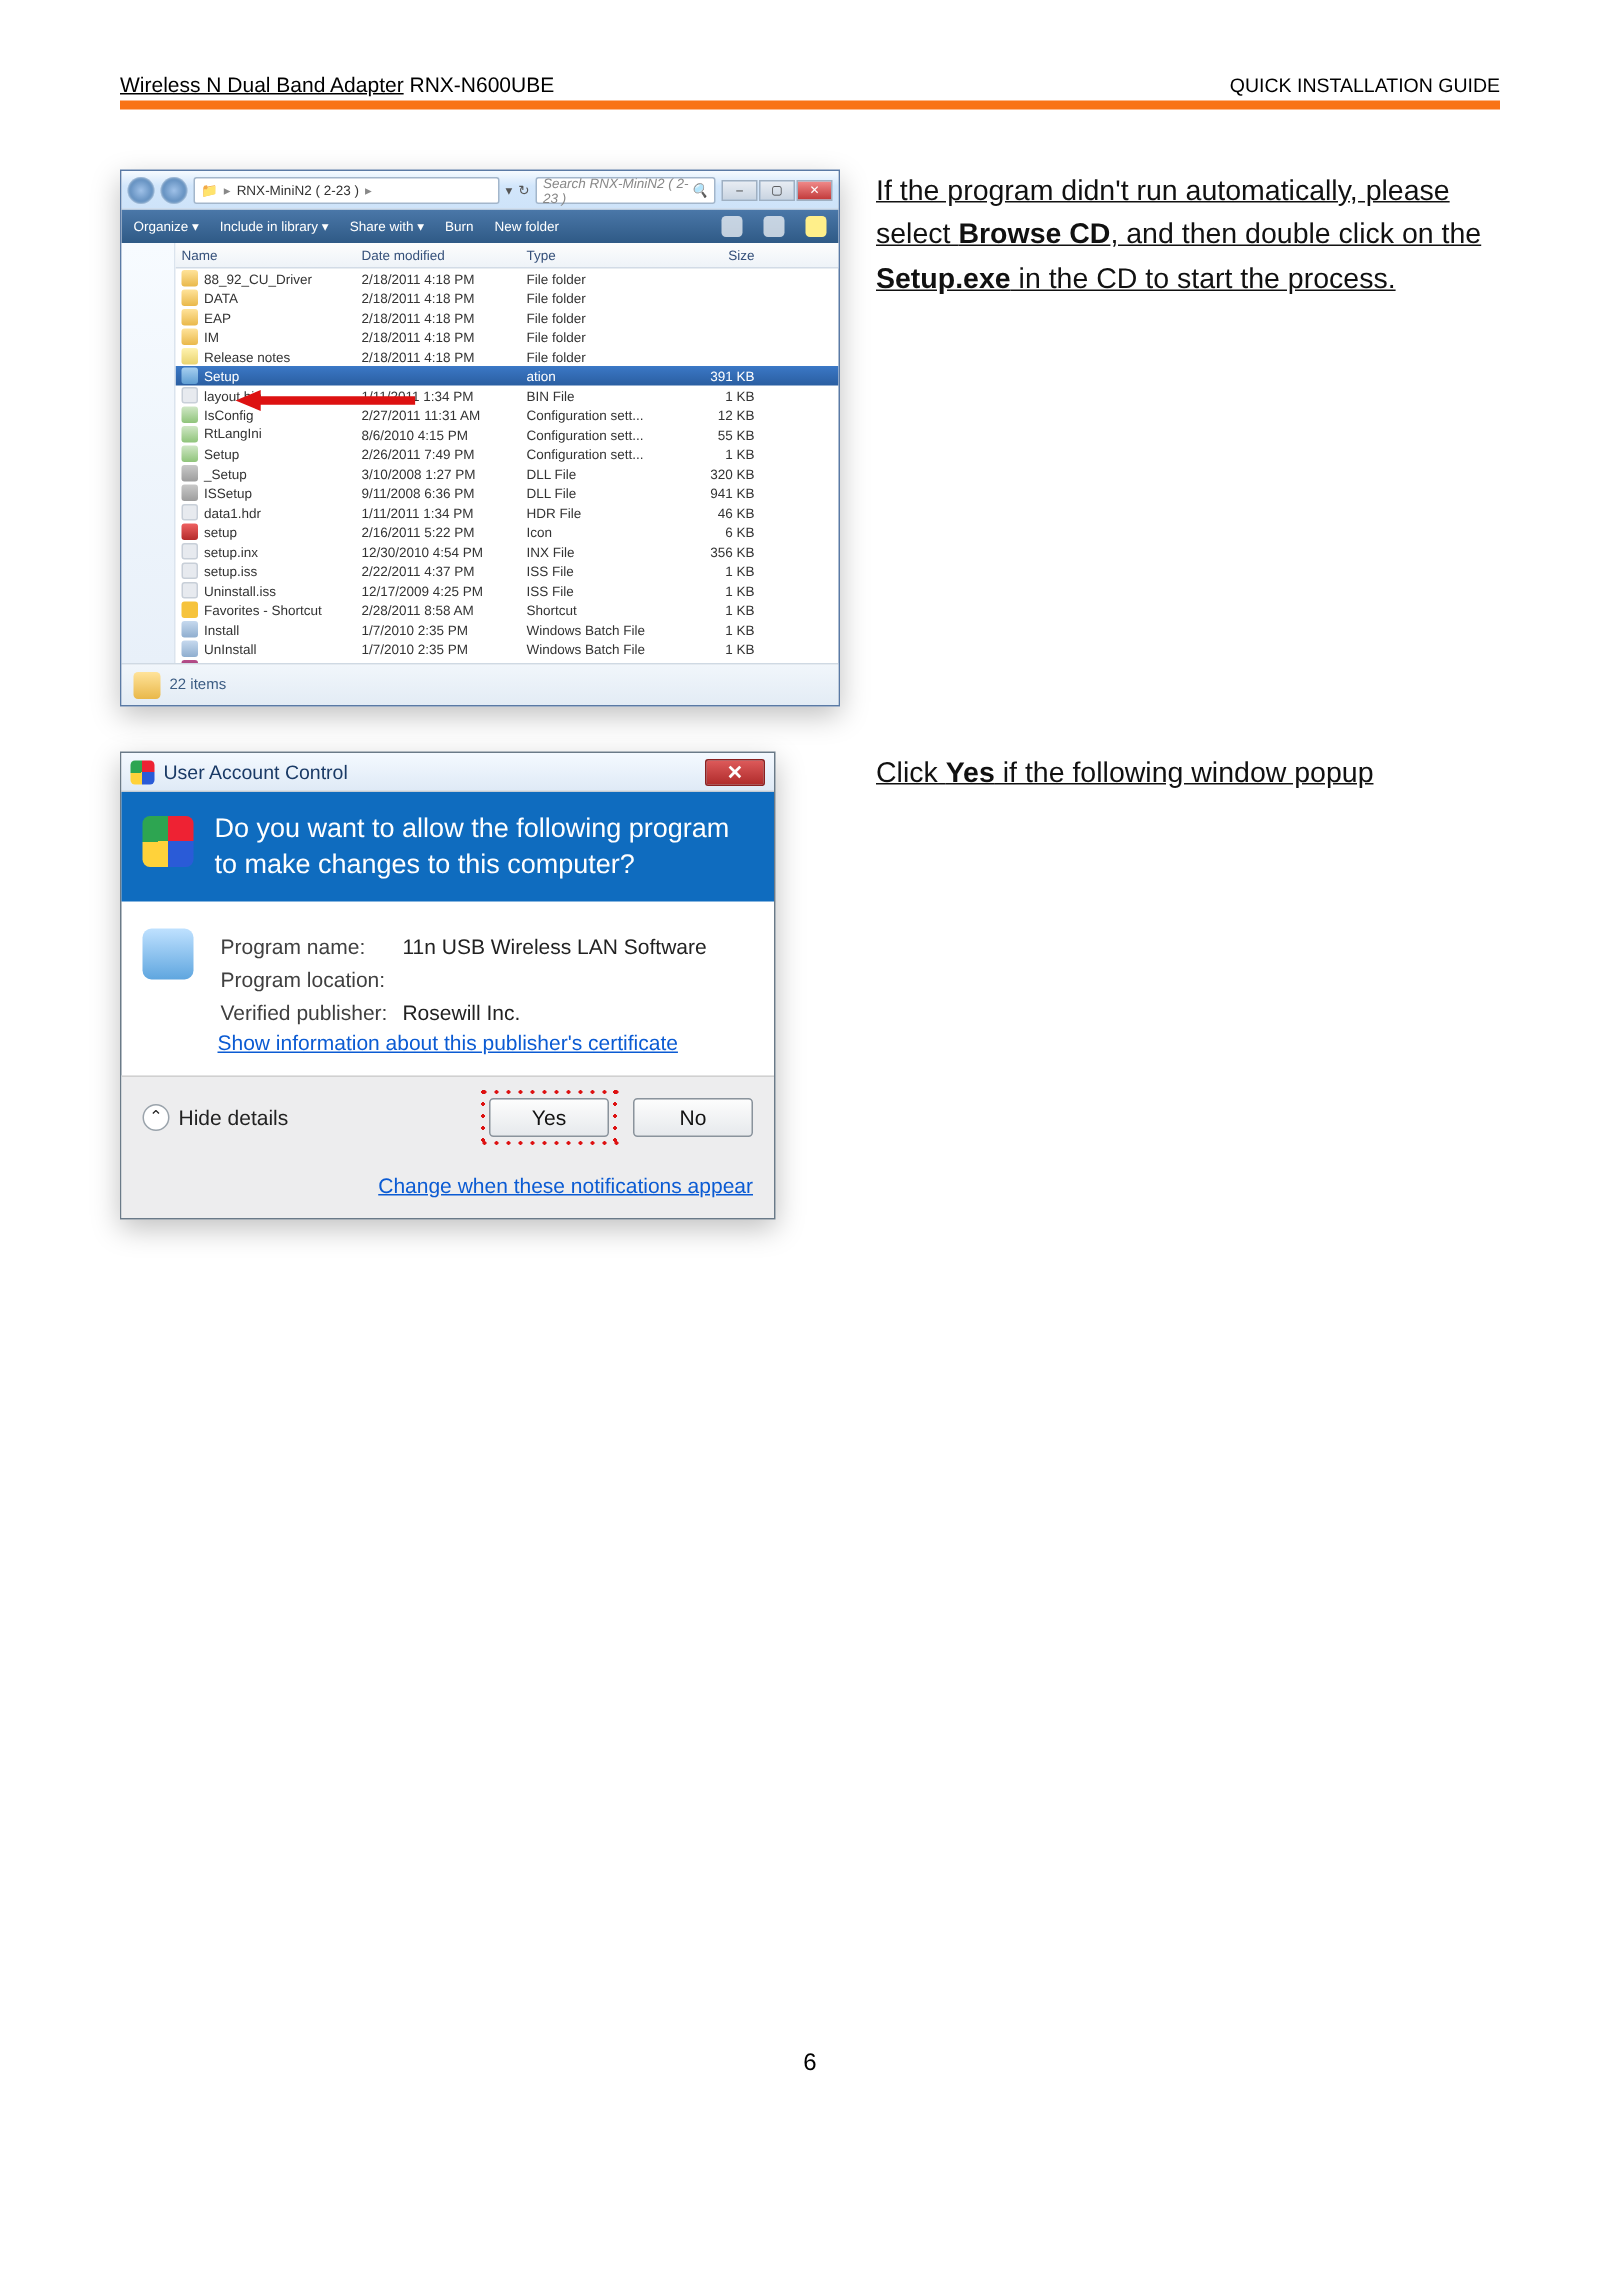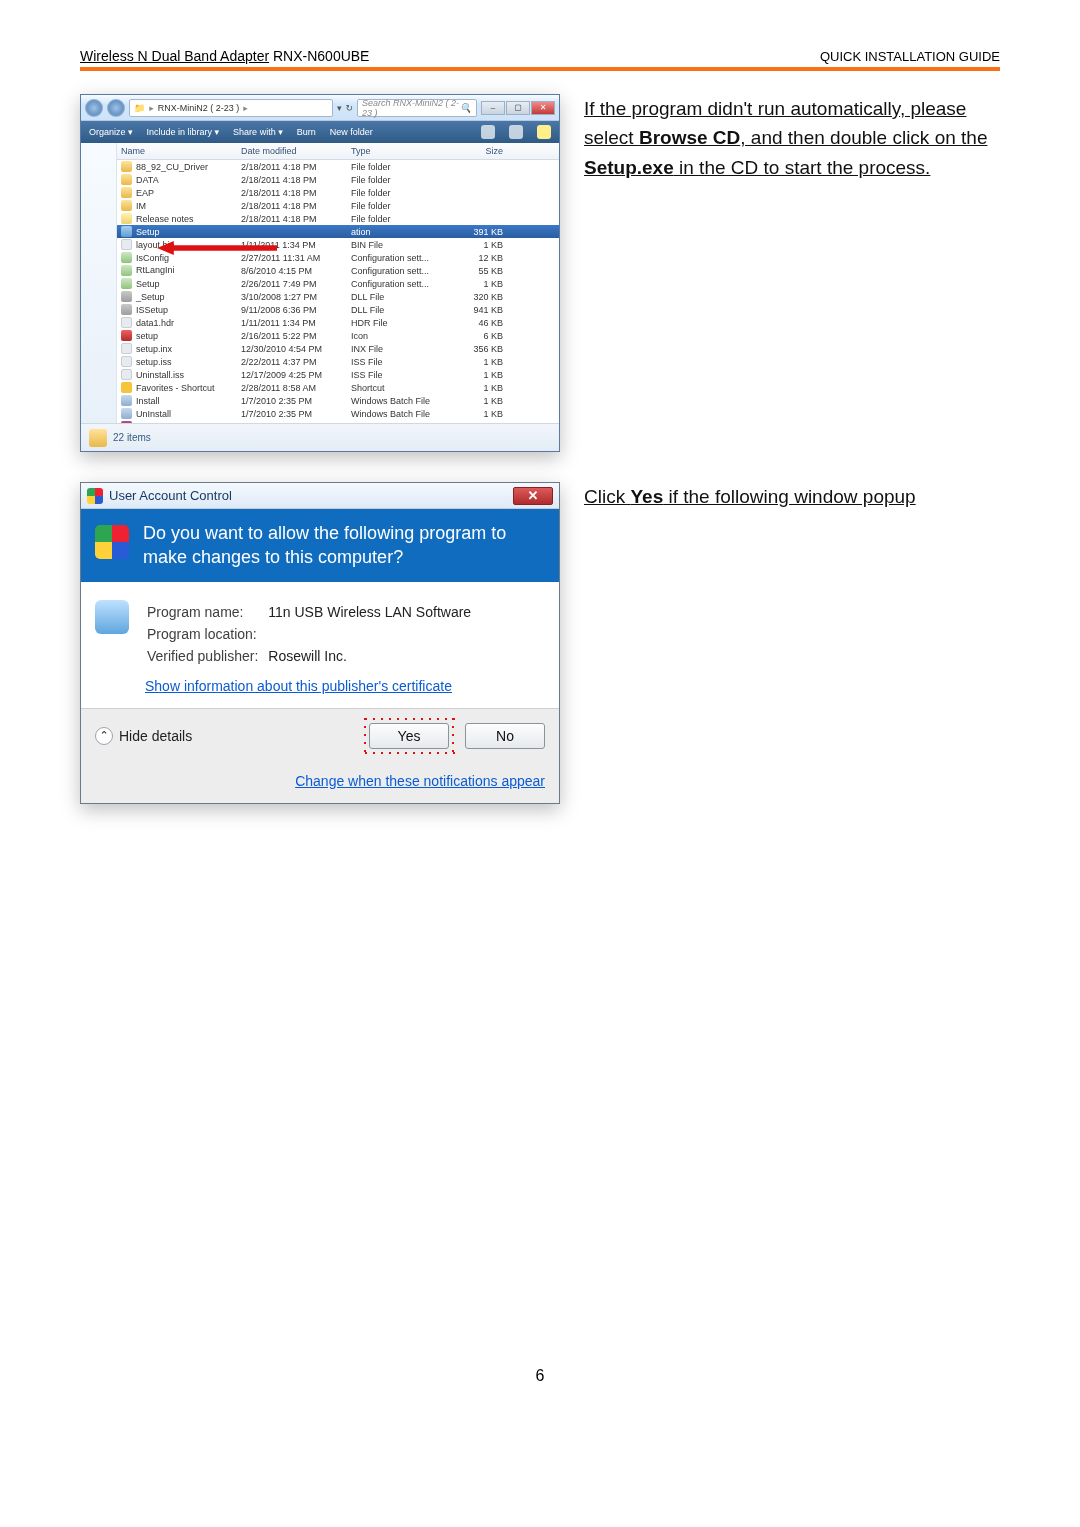--- a/index.html
+++ b/index.html
@@ -14,23 +14,23 @@
   .page {
     position: absolute;
     left: 80px; top: 48px;
     width: 920px;
   }
   .hdr {
     display: flex;
     justify-content: space-between;
     align-items: baseline;
     font-size: 14px;
-    border-bottom: 4px solid #f97316;
+    border-bottom: 6px solid #f97316;
     padding-bottom: 3px;
-    margin-bottom: 23px;
+    margin-bottom: 40px;
   }
   .hdr-left { }
   .hdr-left .prod { color: #000; }
   .hdr-left .model { color: #000; }
   .hdr-right { font-size: 13px; }
   .content-row {
     display: flex;
     gap: 24px;
     margin-bottom: 30px;
     align-items: flex-start;
@@ -162,21 +162,21 @@
     height:28px;
     background:linear-gradient(#f1f6fb,#e3ecf5);
     border-top:1px solid #cfd9e3;
     display:flex; align-items:center; padding:1px 8px; gap:6px;
     font-size:10px; color:#3a5b82;
   }
   .ex-status .sic2 { width:18px; height:18px; background:linear-gradient(#ffe39a,#e9b84a); border-radius:3px;}
 
   
   .uac {
-    width: 480px;
+    width: 437px;
     border:1px solid #6a7a88;
     background:#fff;
     box-shadow:0 6px 18px rgba(0,0,0,.25);
     font-family:"Segoe UI",Arial,sans-serif;
   }
   .uac-title {
     height:26px;
     background:linear-gradient(#f4f9ff,#dfeaf6);
     border-bottom:1px solid #c3ccd5;
     display:flex; align-items:center; padding:0 6px; gap:6px;
@@ -210,21 +210,21 @@
   .uac-mid .aicon {
     width:34px; height:34px;
     background:linear-gradient(#bfe1ff,#5fa6df);
     border-radius:6px;
     flex-shrink:0;
     margin-left:-50px;
   }
   .uac-mid table td { padding:2px 8px 2px 0; vertical-align:top; font-size:14px;}
   .uac-mid .lab { color:#404040; }
   .uac-mid .val { color:#222; }
-  .uac-link { color:#0b5bd3; text-decoration:underline; font-size:14px; margin-top:10px; display:inline-block;}
+  .uac-link { color:#0b5bd3; text-decoration:underline; font-size:14px; display:inline-block;}
   .uac-bot {
     background:#ededee;
     border-top:1px solid #d0d0d0;
     padding:14px 14px;
     display:flex; align-items:center;
     position:relative;
   }
   .uac-bot .hd {
     font-size:14px; color:#222;
     display:flex; align-items:center; gap:6px;

